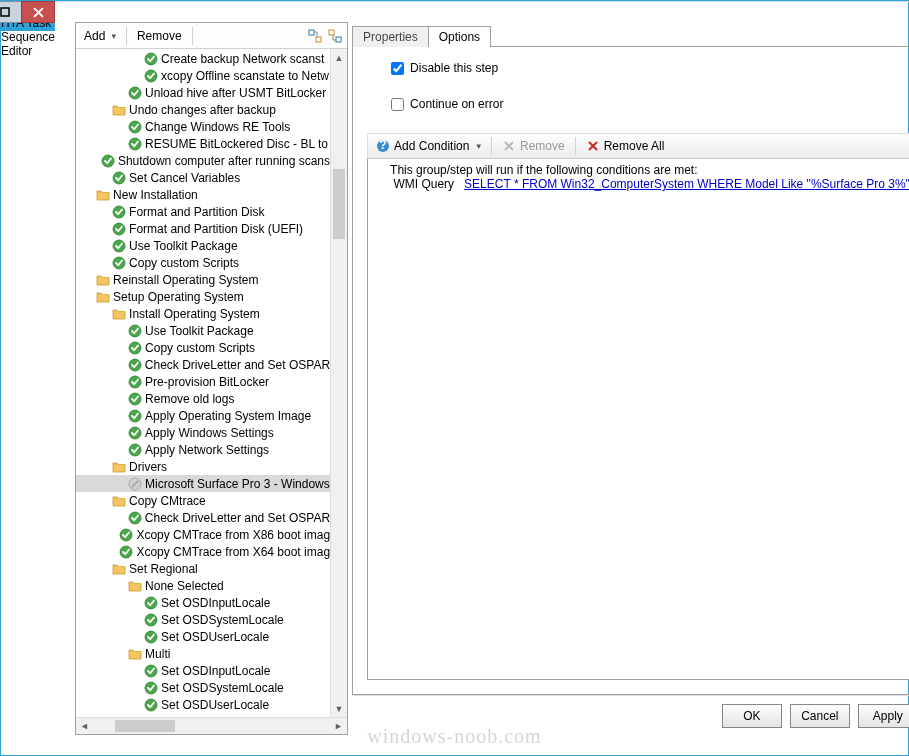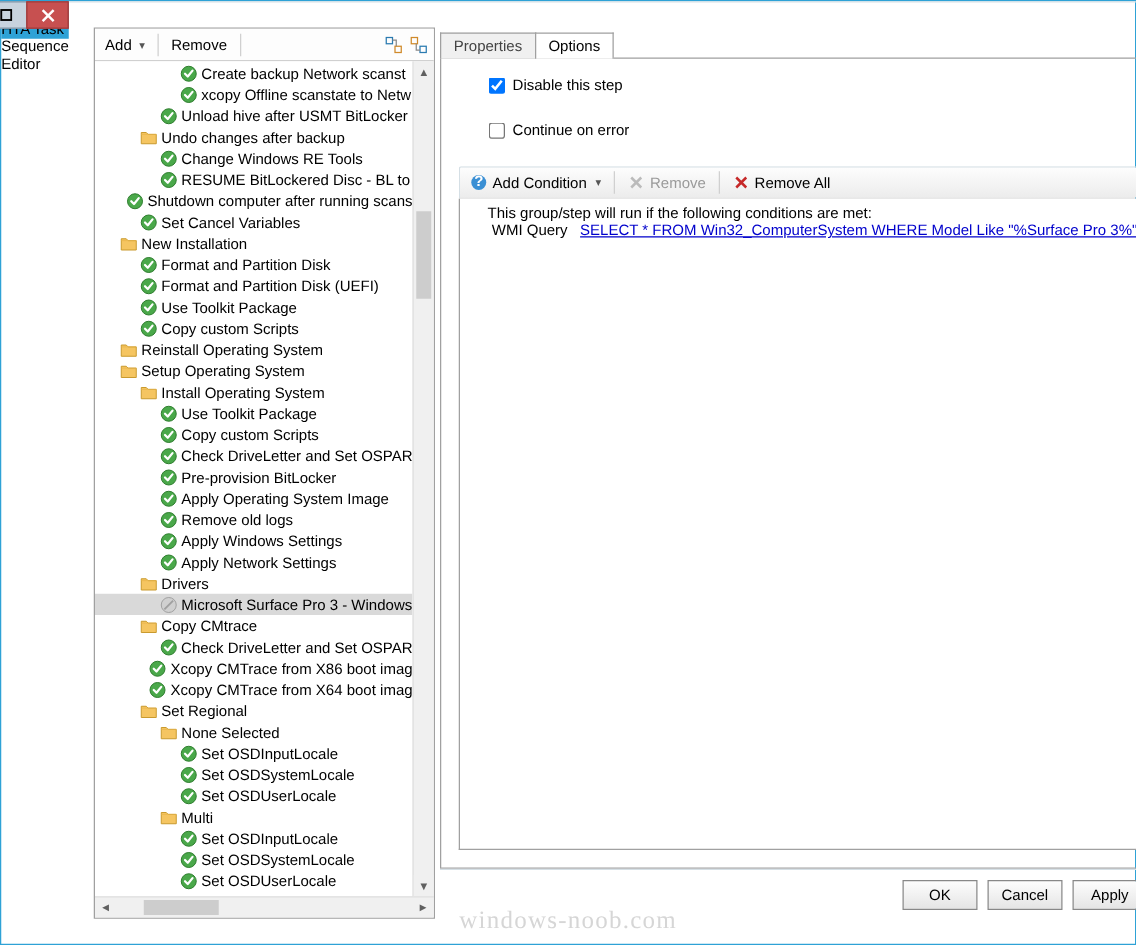--- a/index.html
+++ b/index.html
@@ -320,31 +320,31 @@
                 <span class="label">Pre-provision BitLocker</span>
               </div>
               <div class="node">
                 <span class="ind"></span>
                 <span class="ind"></span>
                 <span class="ind"></span>
                 <span class="icon-check"><svg viewBox="0 0 14 14">
                     <circle cx="7" cy="7" r="6" fill="#4aa84a" stroke="#2e7d2e" stroke-width="0.8"></circle>
                     <path d="M4 7 L6.2 9.2 L10 4.5" fill="none" stroke="#fff" stroke-width="1.8" stroke-linecap="round" stroke-linejoin="round"></path>
                   </svg></span>
+                <span class="label">Remove old logs</span>
+              </div>
+              <div class="node">
+                <span class="ind"></span>
+                <span class="ind"></span>
+                <span class="ind"></span>
+                <span class="icon-check"><svg viewBox="0 0 14 14">
+                    <circle cx="7" cy="7" r="6" fill="#4aa84a" stroke="#2e7d2e" stroke-width="0.8"></circle>
+                    <path d="M4 7 L6.2 9.2 L10 4.5" fill="none" stroke="#fff" stroke-width="1.8" stroke-linecap="round" stroke-linejoin="round"></path>
+                  </svg></span>
                 <span class="label">Apply Operating System Image</span>
-              </div>
-              <div class="node">
-                <span class="ind"></span>
-                <span class="ind"></span>
-                <span class="ind"></span>
-                <span class="icon-check"><svg viewBox="0 0 14 14">
-                    <circle cx="7" cy="7" r="6" fill="#4aa84a" stroke="#2e7d2e" stroke-width="0.8"></circle>
-                    <path d="M4 7 L6.2 9.2 L10 4.5" fill="none" stroke="#fff" stroke-width="1.8" stroke-linecap="round" stroke-linejoin="round"></path>
-                  </svg></span>
-                <span class="label">Remove old logs</span>
               </div>
               <div class="node">
                 <span class="ind"></span>
                 <span class="ind"></span>
                 <span class="ind"></span>
                 <span class="icon-check"><svg viewBox="0 0 14 14">
                     <circle cx="7" cy="7" r="6" fill="#4aa84a" stroke="#2e7d2e" stroke-width="0.8"></circle>
                     <path d="M4 7 L6.2 9.2 L10 4.5" fill="none" stroke="#fff" stroke-width="1.8" stroke-linecap="round" stroke-linejoin="round"></path>
                   </svg></span>
                 <span class="label">Apply Windows Settings</span>

